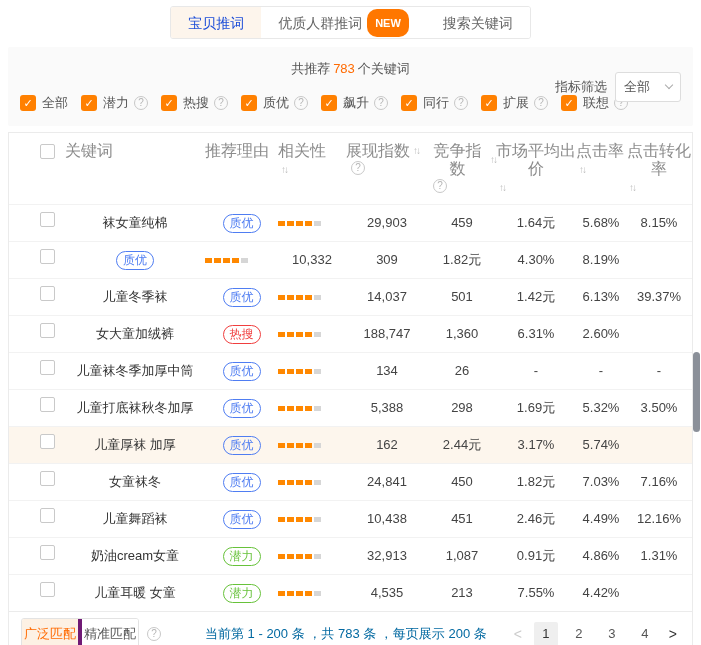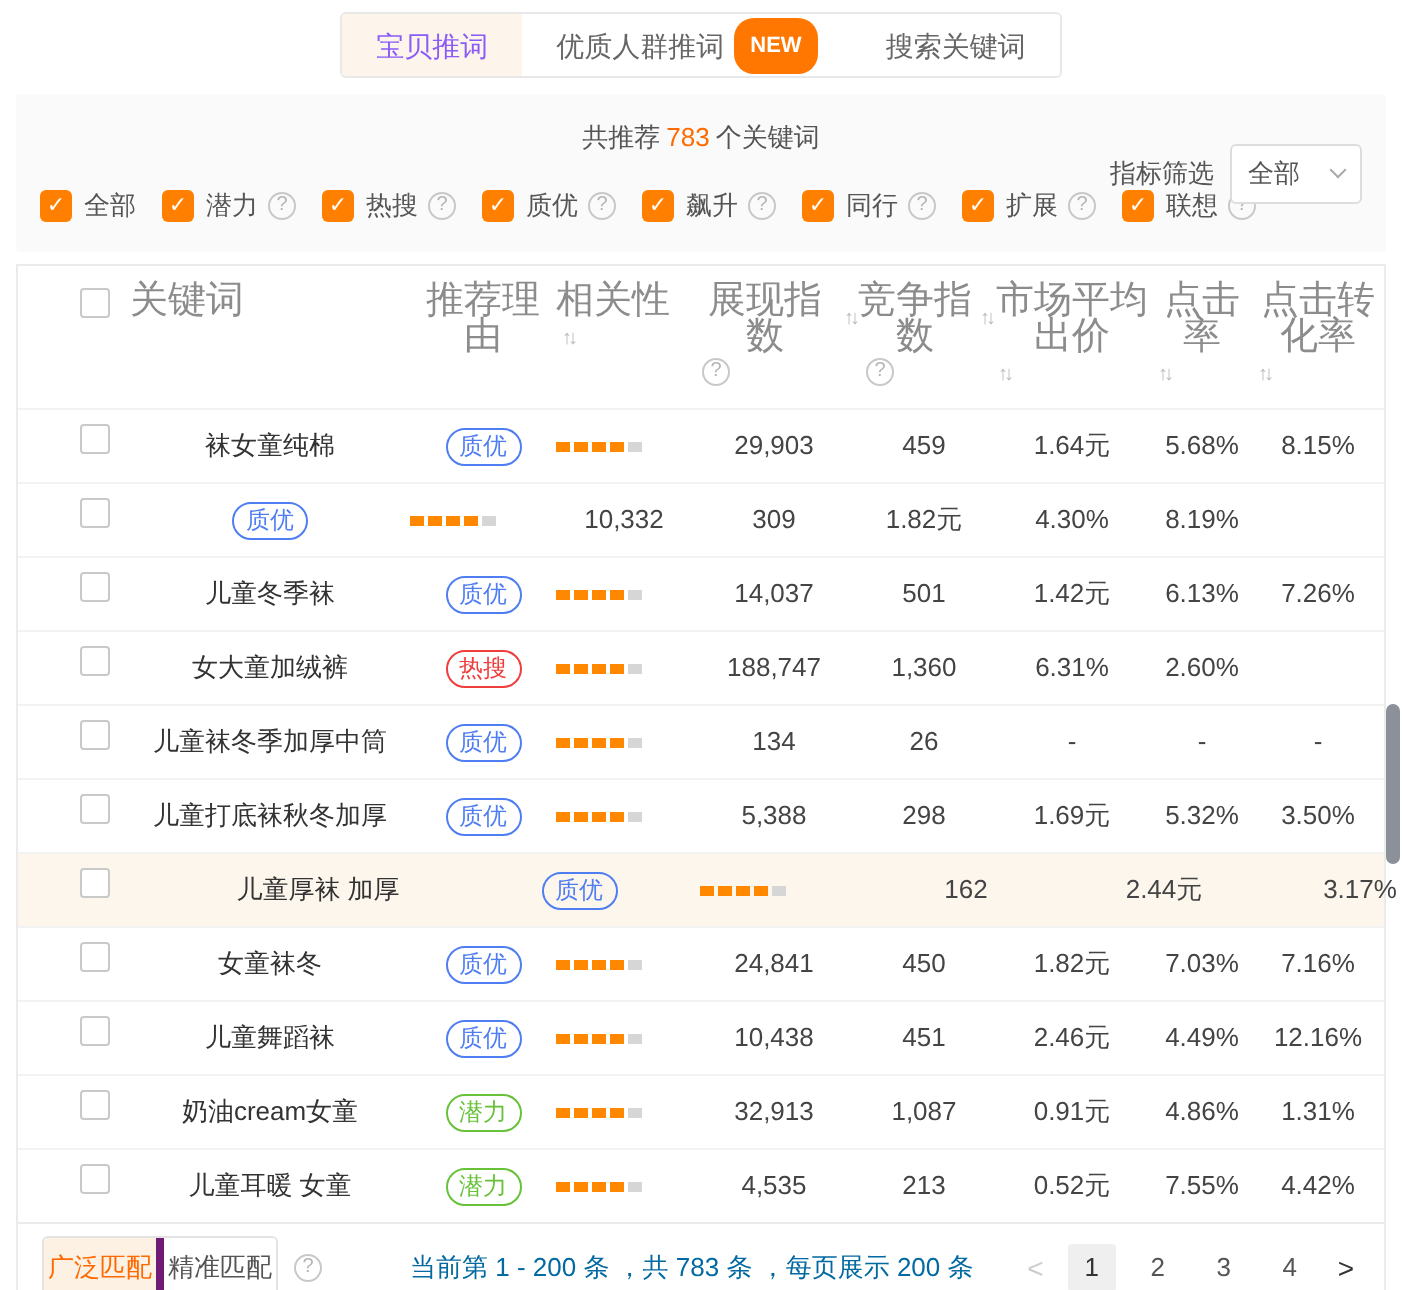--- a/index.html
+++ b/index.html
@@ -4,21 +4,21 @@
 <style>
   * { box-sizing: border-box; margin: 0; padding: 0; }
   html,body { width: 701px; height: 645px; overflow: hidden; background: #fff;
     font-family: "Liberation Sans", "DejaVu Sans", sans-serif; }
 
   
   .tabbar { margin: 6px 8px 8px; display: inline-flex; border: 1px solid #e8e8e8;
     border-radius: 3px; overflow: hidden; height: 33px; }
   .tab { display: flex; align-items: center; padding: 0 17px; font-size: 14px;
     color: #666; background: #fff; cursor: pointer; white-space: nowrap; }
-  .tab.active { color: #8b5cf6; background: #fdf5ec; justify-content: center; }
+  .tab.active { color: #1d4ed8; background: #fdf5ec; justify-content: center; }
   .new-badge { background: #ff7700; color: #fff; font-size: 11px; font-weight: bold;
     border-radius: 10px; padding: 2px 8px; margin-left: 5px; }
 
   
   .filterbox { margin: 0 8px; background: #fafafa; padding: 10px 12px 11px;
     position: relative; border-radius: 2px; }
   .summary { font-size: 13px; color: #555; margin-bottom: 10px; }
   .summary .count { color: #ff6a00; margin: 0 3px; }
   .cbrow { display: flex; align-items: center; }
   .cb-item { display: flex; align-items: center; margin-right: 13px; cursor: pointer; }
@@ -39,30 +39,30 @@
   .select { width: 66px; height: 30px; background: #fff; border: 1px solid #ddd;
     border-radius: 3px; display: flex; align-items: center; justify-content: space-between;
     padding: 0 8px; font-size: 13px; color: #555; cursor: pointer; }
   .chev { width: 6px; height: 6px; border-right: 1.5px solid #aaa;
     border-bottom: 1.5px solid #aaa; transform: rotate(45deg); margin-top: -3px; }
 
   
   .tablebox { margin: 6px 8px 0; border: 1px solid #ebebeb; }
   .grid { display: grid; grid-template-columns: 56px 140px 73px 68px 82px 68px 80px 50px auto;
     align-items: center; }
-  .thead { padding: 9px 0 7px; color: #8c8c8c; font-size: 19px; align-items: start; }
+  .thead { padding: 9px 0 7px; color: #8c8c8c; font-size: 16px; align-items: start; }
   .hc-check { padding-left: 21px; }
   .hcell { line-height: 18px; }
   .hl1 { display: flex; align-items: center; }
   .hl2 { display: flex; align-items: center; margin-top: 1px; }
   .sort-icon { font-size: 10px; color: #bbb; letter-spacing: -2px; margin-left: 3px;
     cursor: pointer; }
   .sort-icon::before { content: "↑↓"; }
   .trow { height: 37px; border-top: 1px solid #f2f2f2; font-size: 13px; color: #444; }
-  .trow.hl { background: #fdf6ed; gap: 24px; }
+  .trow.hl { background: #fdf6ed; }
   .c-check { padding-left: 21px; }
   .kw { color: #333; }
   .tag { display: inline-block; border: 1px solid; border-radius: 10px; font-size: 12px;
     padding: 0 6px; height: 19px; line-height: 17px; }
   .bars { display: flex; gap: 2px; }
   .bar { width: 7px; height: 5px; background: #d6d6d6; }
   .bar.on { background: #ff8800; }
 
   
   .tfoot { border-top: 1px solid #ebebeb; height: 44px; display: flex; align-items: center;
@@ -291,21 +291,21 @@
               <span class="bar on"></span>
               <span class="bar on"></span>
               <span class="bar on"></span>
               <span class="bar"></span>
             </span>
     </div>
     <div class="cell">14,037</div>
     <div class="cell">501</div>
     <div class="cell">1.42元</div>
     <div class="cell">6.13%</div>
-    <div class="cell">7.26%</div>
+    <div class="cell">39.37%</div>
   </div>
         <div class="trow grid">
     <div class="cell c-check">
       <span class="cb empty"></span>
     </div>
     <div class="cell">
       <span class="kw">女大童加绒裤</span>
     </div>
     <div class="cell">
       <span class="tag" style="color: rgb(240, 62, 62); border-color: rgb(240, 62, 62);">热搜</span>
@@ -487,21 +487,20 @@
       <span class="bars">
               <span class="bar on"></span>
               <span class="bar on"></span>
               <span class="bar on"></span>
               <span class="bar on"></span>
               <span class="bar"></span>
             </span>
     </div>
     <div class="cell">4,535</div>
     <div class="cell">213</div>
-    <div class="cell">0.52元</div>
     <div class="cell">7.55%</div>
     <div class="cell">4.42%</div>
   </div>
       </div>
 
     <div class="tfoot">
       <div class="matchgroup" id="matchgroup">
           <div class="match-btn active">广泛匹配</div>
           <div class="match-btn">精准匹配</div>
         </div>

